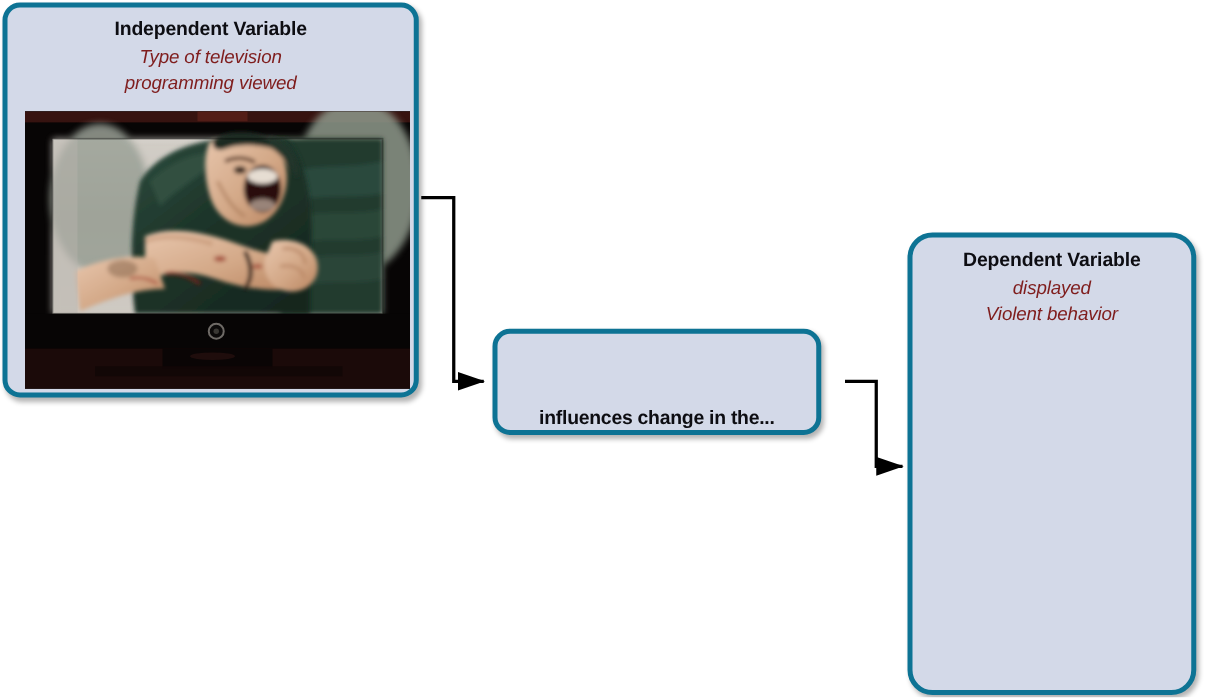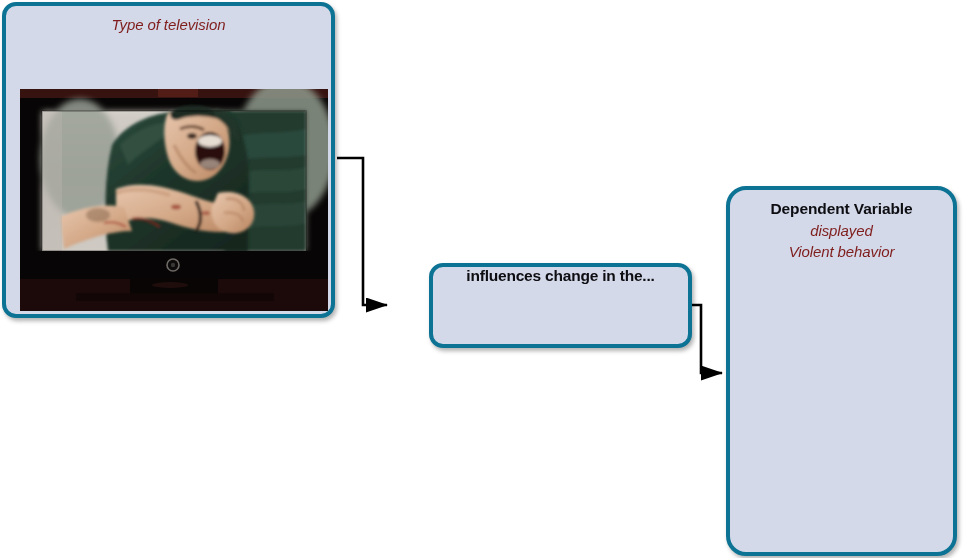--- a/index.html
+++ b/index.html
@@ -51,26 +51,26 @@
     left: 2px;
     top: 2px;
     width: 333px;
     height: 316px;
     padding: 6px 8px 0 8px;
   }
   #iv-text { margin-top: 2px; }
 
   
   #box-connector {
-    left: 429px;
+    left: 394px;
     top: 263px;
     width: 263px;
     height: 85px;
     display: flex;
-    align-items: flex-start;
+    align-items: flex-end;
     justify-content: center;
   }
   #connector-label {
     font-weight: bold;
     font-size: 15.5px;
     color: #0d0d12;
     text-align: center;
     letter-spacing: -0.2px;
   }
 
@@ -128,21 +128,23 @@
     </g>
 
     <g>
       <path d="M 676 305 L 701 305 L 701 373 L 722 373" fill="none" stroke="#000000" stroke-width="2.6" stroke-linecap="butt" stroke-linejoin="miter" marker-end="url(#ah2)"></path>
     </g>
   </svg>
 
   <div class="panel" id="box-independent">
 
     <div id="iv-text">
+      <div class="panel-title">Independent Variable</div>
       <div class="panel-subtitle">Type of television</div>
+      <div class="panel-subtitle">programming viewed</div>
     </div>
 
     <div class="photo" id="photo-tv">
       <svg viewBox="0 0 308 222" xmlns="http://www.w3.org/2000/svg" preserveAspectRatio="none">
         <defs>
           <linearGradient id="roomBg" x1="0" y1="0" x2="0" y2="1">
             <stop offset="0%" stop-color="#2a0d0b"></stop>
             <stop offset="28%" stop-color="#120606"></stop>
             <stop offset="100%" stop-color="#1d0c0a"></stop>
           </linearGradient>

